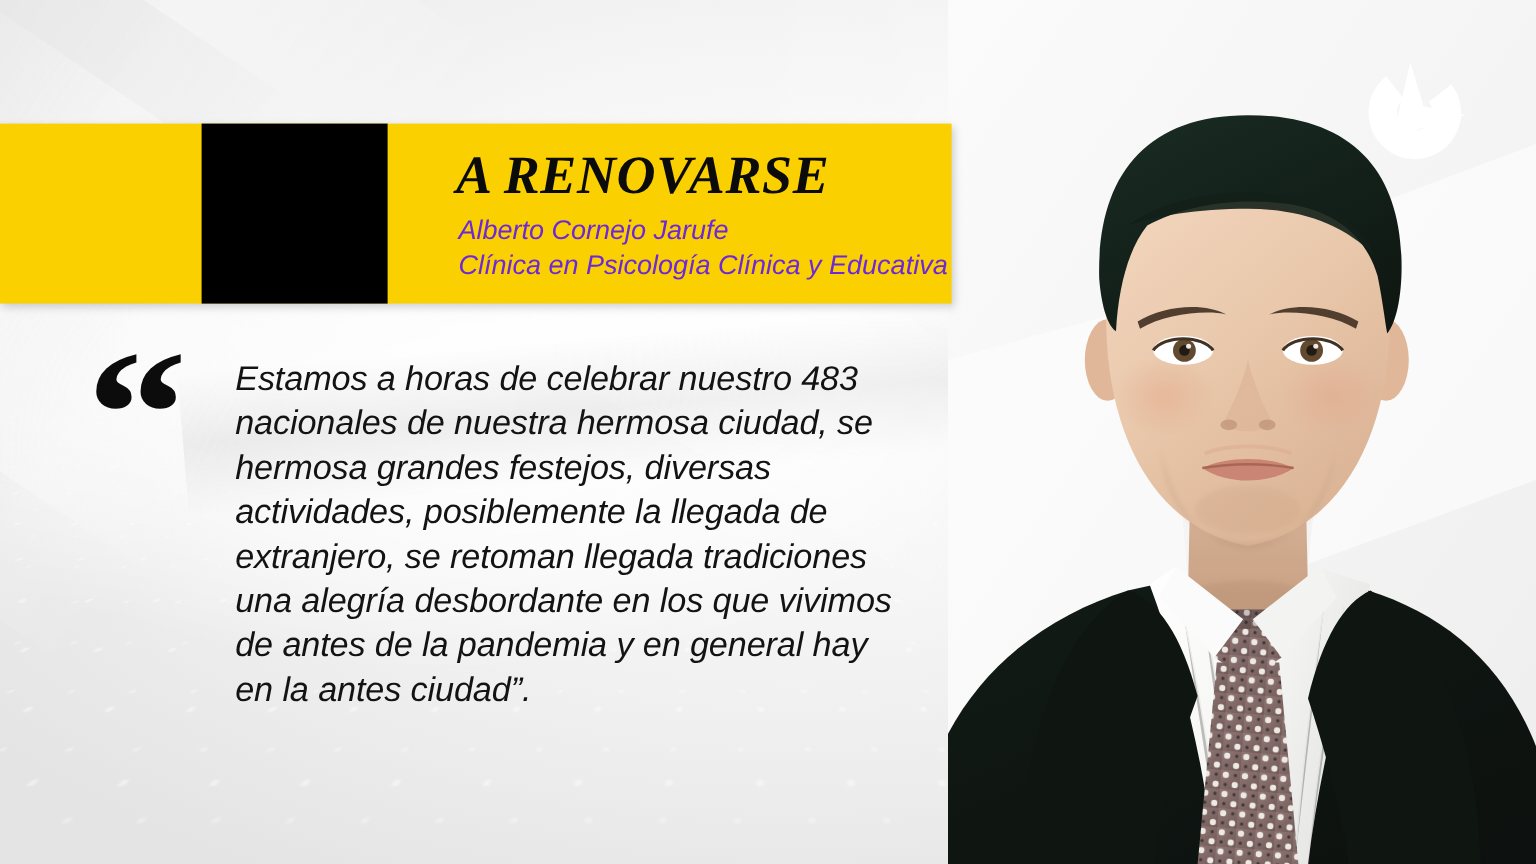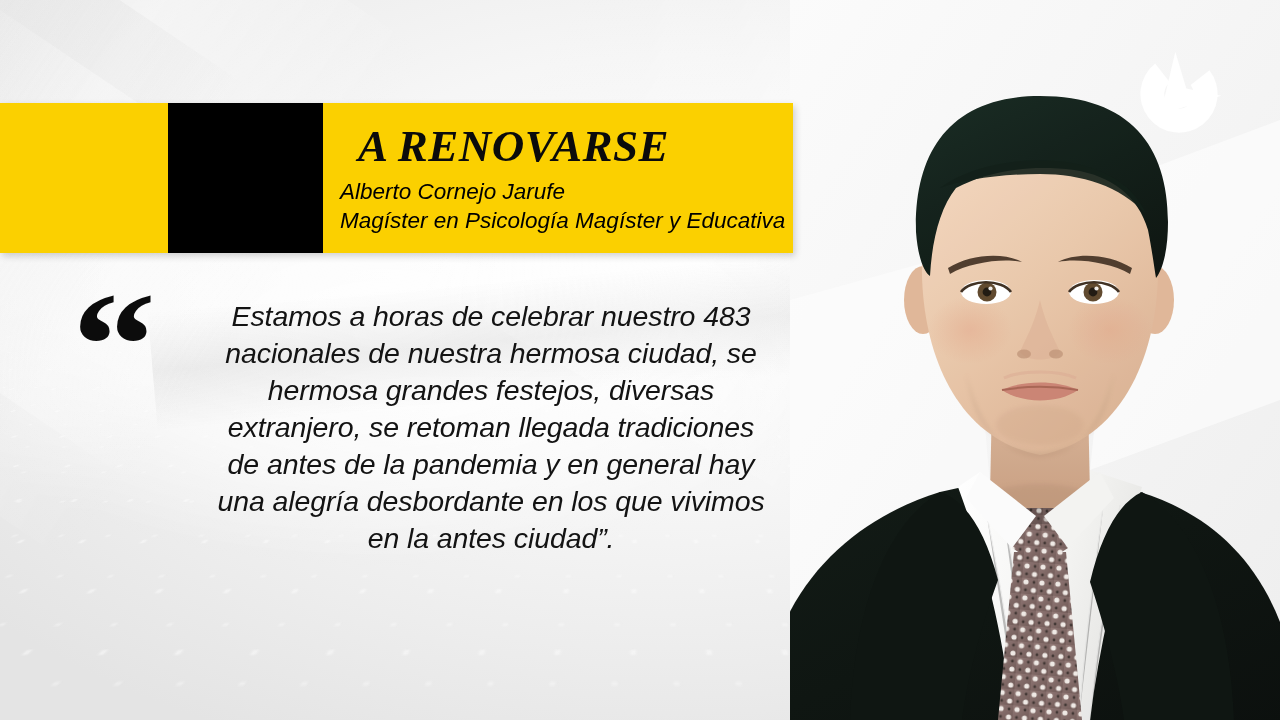--- a/index.html
+++ b/index.html
@@ -115,21 +115,21 @@
   .banner-black {
     position: absolute;
     left: 168px;
     top: 0;
     width: 155px;
     height: 150px;
     background: #000000;
   }
   .banner-text {
     position: absolute;
-    left: 338px;
+    left: 360px;
     top: 0;
     right: 0;
     height: 150px;
     display: flex;
     flex-direction: column;
     justify-content: center;
     padding-top: 4px;
     box-sizing: border-box;
   }
   .headline {
@@ -140,22 +140,22 @@
     line-height: 1.0;
     color: #0b0b0b;
     letter-spacing: 0.5px;
     margin: 0 0 9px 20px;
   }
   .subline {
     font-family: "Liberation Sans", sans-serif;
     font-style: italic;
     font-size: 22.5px;
     line-height: 1.28;
-    color: #000000;
-    margin-left: 2px;
+    color: #6d28d9;
+    margin-left: 22px;
     white-space: nowrap;
   }
 
   
   .quote-mark {
     position: absolute;
     left: 72px;
     top: 270px;
     font-family: "Liberation Serif", "DejaVu Serif", serif;
     font-weight: bold;
@@ -171,21 +171,20 @@
     position: absolute;
     left: 196px;
     top: 298px;
     width: 590px;
     font-family: "Liberation Sans", sans-serif;
     font-style: italic;
     font-size: 28.5px;
     line-height: 1.30;
     color: #131313;
     letter-spacing: -0.1px;
-    text-align: center;
   }
 </style>
 </head>
 <body>
 
 <div id="stage">
 
   <div class="bg-base"></div>
   <div class="bg-dots"></div>
   <div class="bg-dots2"></div>
@@ -338,28 +337,29 @@
       <path d="M50 8 A42 42 0 1 0 92 50 L66 50 A16 16 0 1 1 50 34 Z" fill="#ffffff" opacity="0.92" transform="rotate(-38 50 50)"></path>
       <path d="M46 4 L58 44 L96 52 L30 72 Z" fill="#ffffff" opacity="0.96"></path>
     </svg>
   </div>
 
   <div class="banner">
     <div class="banner-black"></div>
     <div class="banner-text">
       <div class="headline">A RENOVARSE</div>
       <div class="subline">Alberto Cornejo Jarufe</div>
-      <div class="subline">Magíster en Psicología Magíster y Educativa</div>
+      <div class="subline">Clínica en Psicología Clínica y Educativa</div>
     </div>
   </div>
 
   <div class="quote-mark">“</div>
   <div class="quote-body">
     <div>Estamos a horas de celebrar nuestro 483</div>
     <div>nacionales de nuestra hermosa ciudad, se</div>
     <div>hermosa grandes festejos, diversas</div>
+    <div>actividades, posiblemente la llegada de</div>
     <div>extranjero, se retoman llegada tradiciones</div>
+    <div>una alegría desbordante en los que vivimos</div>
     <div>de antes de la pandemia y en general hay</div>
-    <div>una alegría desbordante en los que vivimos</div>
     <div>en la antes ciudad”.</div>
   </div>
 
 </div>
 
 </body></html>

